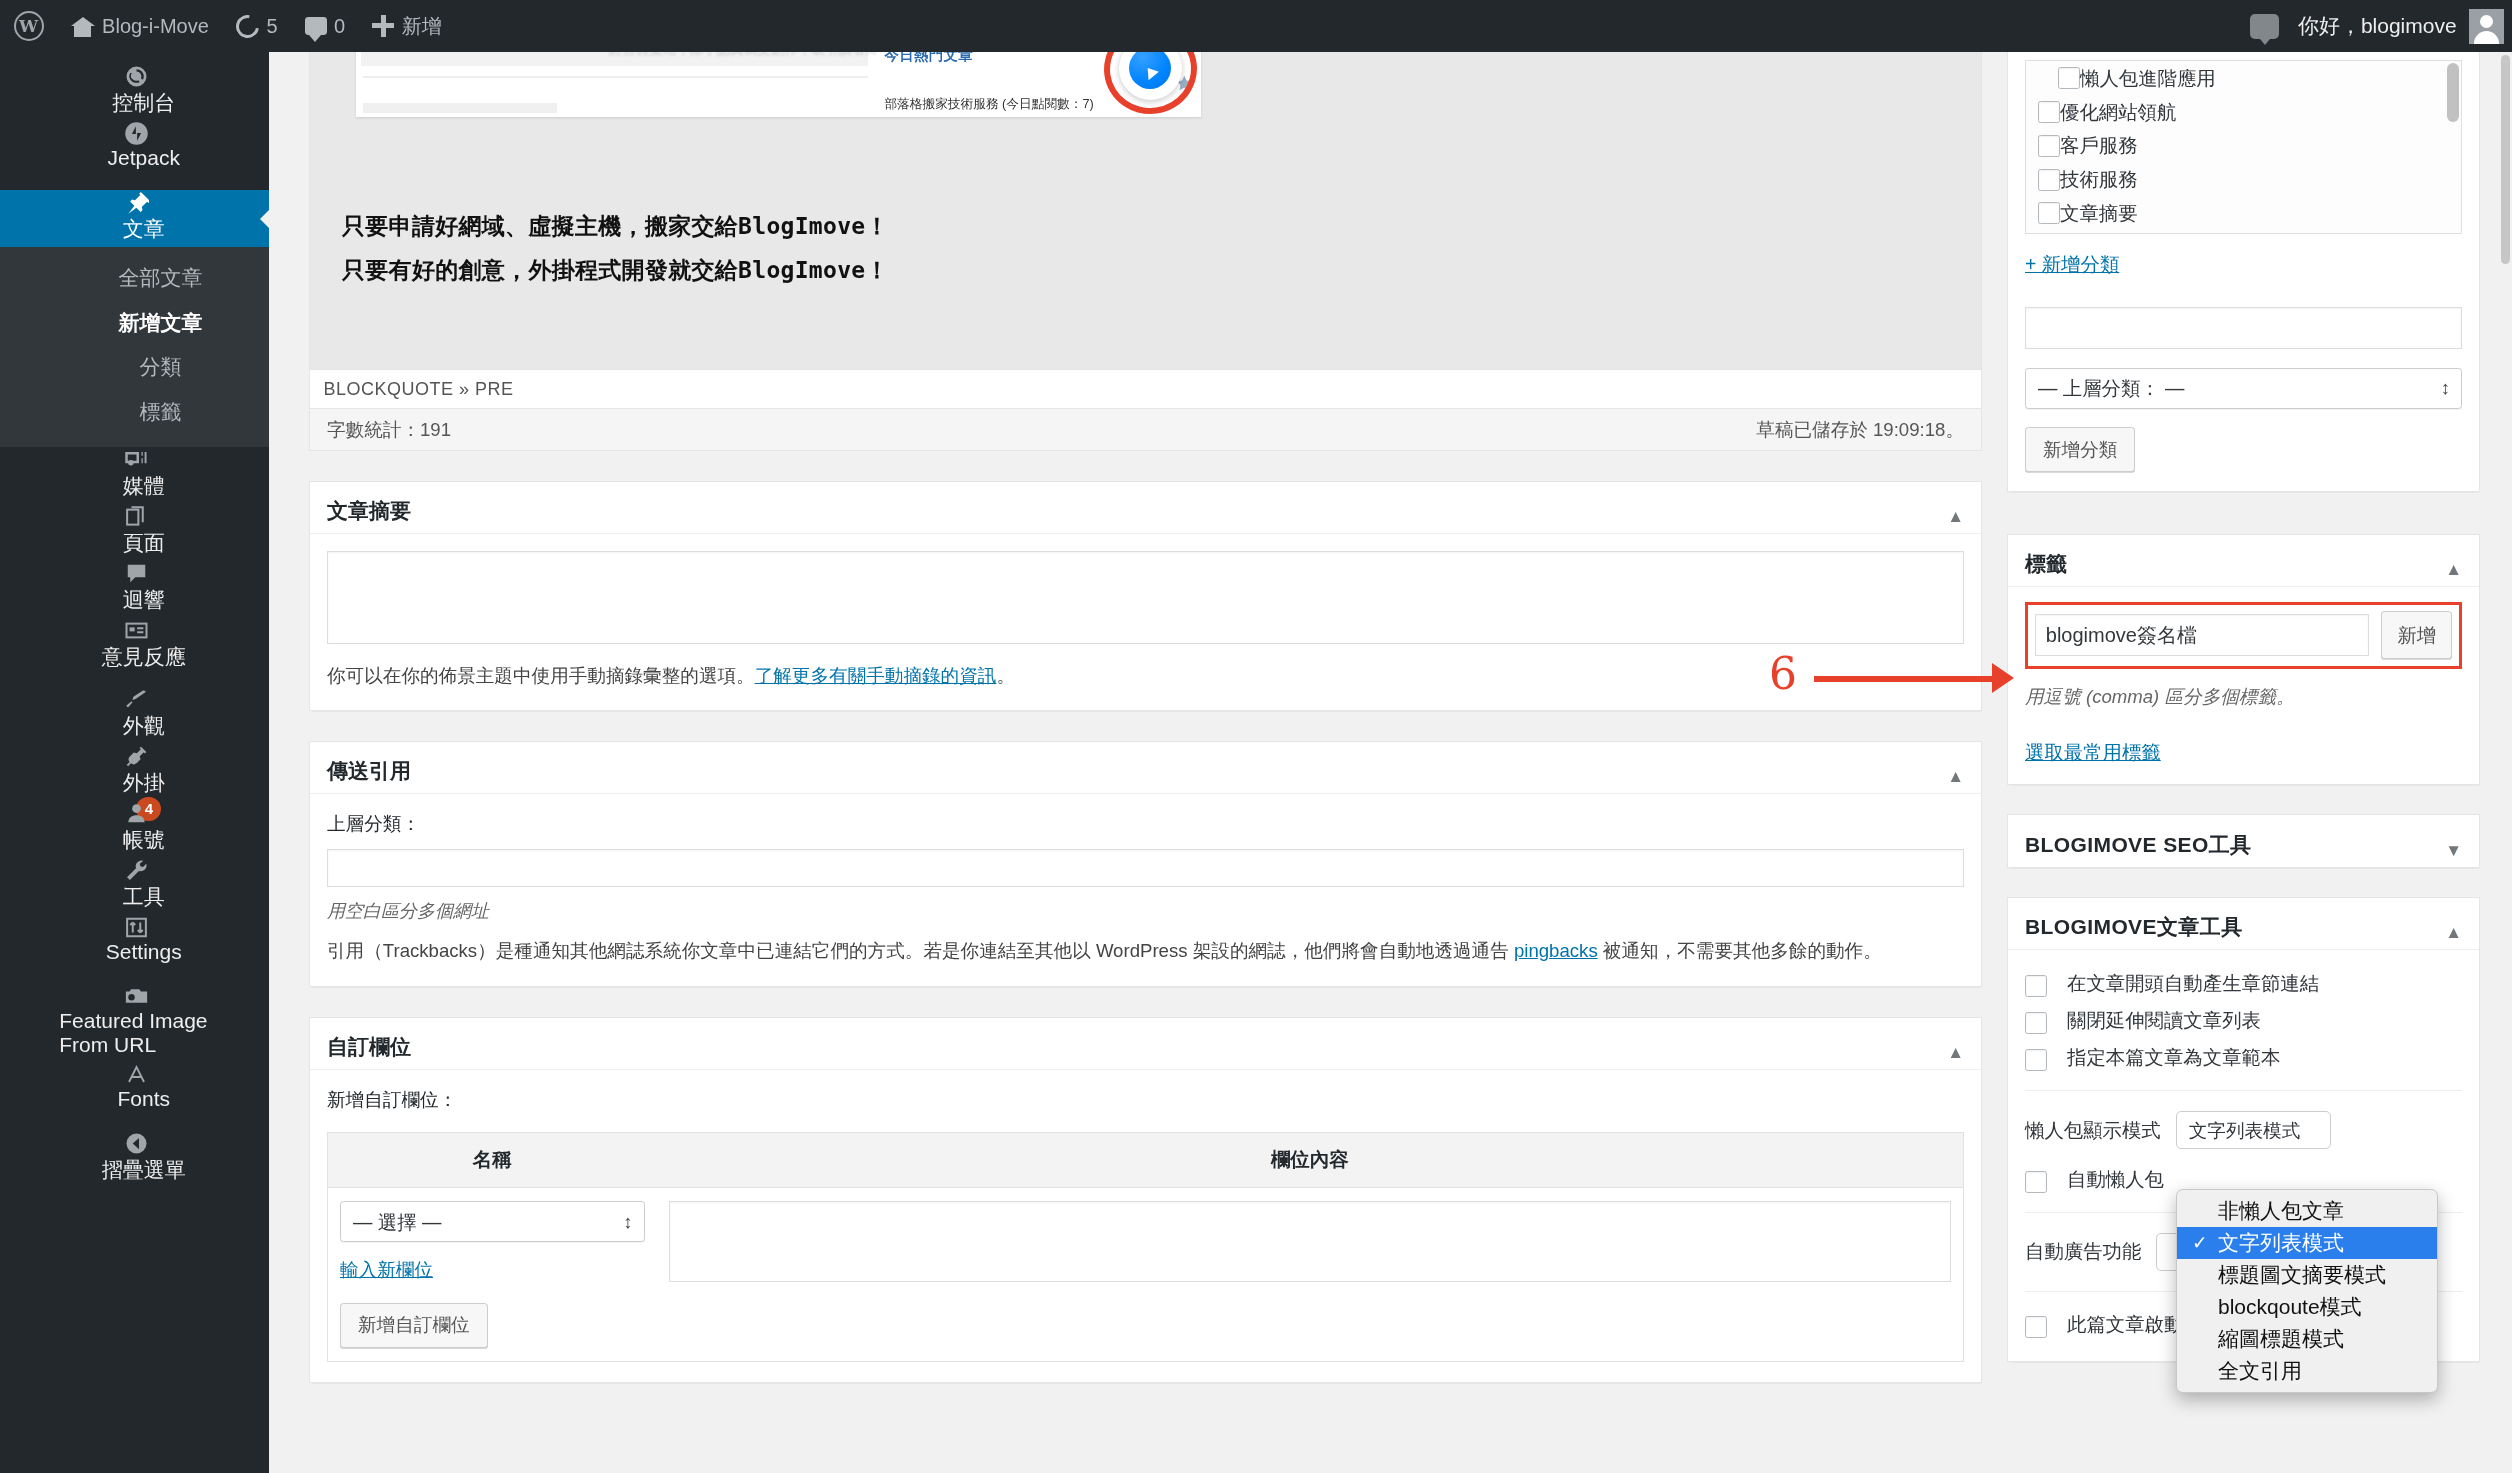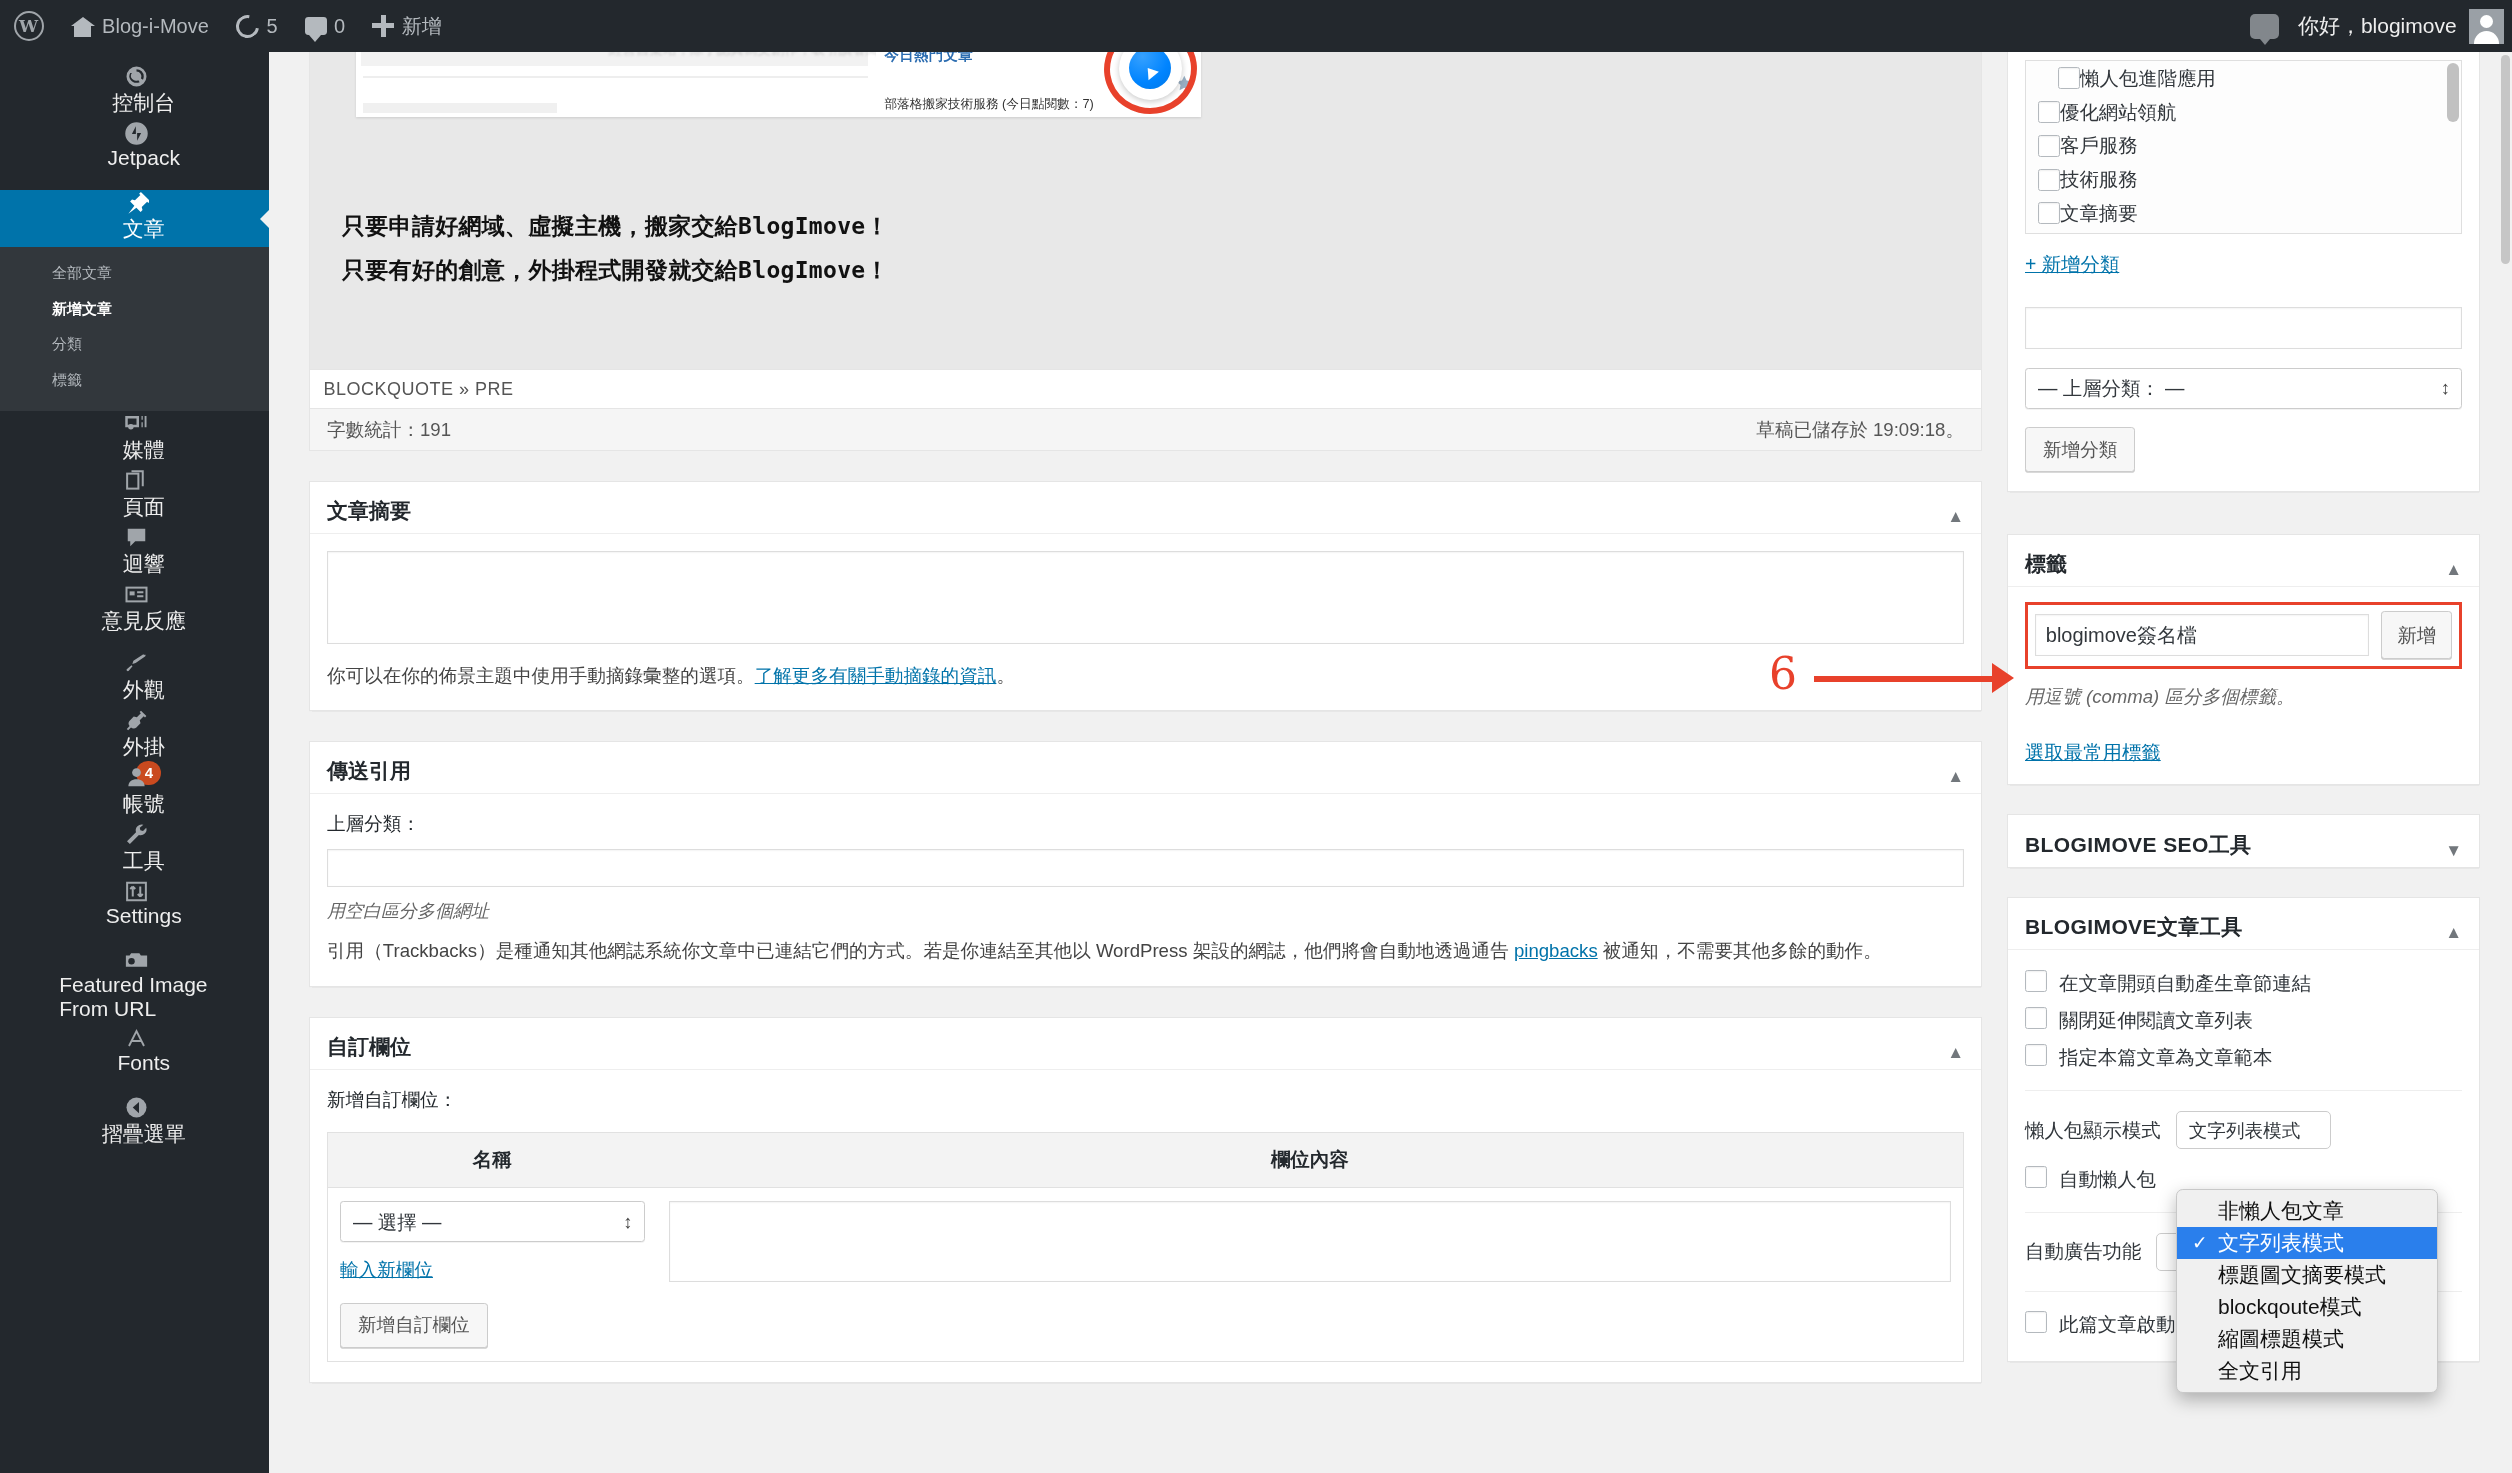--- a/index.html
+++ b/index.html
@@ -135,21 +135,21 @@
     border-top: 10px solid transparent;
     border-bottom: 10px solid transparent;
     border-right: 10px solid #f1f1f1;
   }
   .menu-item.two-line { height: 78px; line-height: 1.15; }
   .menu-item.two-line .mi-label { white-space: normal; width: 169px; }
   .menu-sep { height: 12px; }
   .submenu { background: #32373c; padding: 8.4px 0 12px 0; }
   .submenu-item {
     padding: 8.4px 0 8.4px 52px;
-    color: #b4b9be; font-size: 15px; cursor: pointer;
+    color: #b4b9be; font-size: 21px; cursor: pointer; text-align: center;
   }
   .submenu-item.cur { color: #fff; font-weight: bold; }
   .badge-count {
     background: #ca4a1f; color: #fff;
     font-size: 15px; font-weight: bold;
     border-radius: 12px; padding: 1.7px 8.4px;
     margin-left: 10px; line-height: 1.4;
   }
 
   
@@ -406,21 +406,21 @@
   .anno-head {
     position: absolute; left: 1992px; top: 663px;
     width: 0; height: 0;
     border-top: 15px solid transparent;
     border-bottom: 15px solid transparent;
     border-left: 22px solid #e8412b;
     z-index: 500;
   }
 
   .bm-check-row {
-    display: flex; align-items: flex-start; gap: 12px;
+    display: flex; align-items: flex-end; gap: 20px;
     font-size: 19.4px; color: #32373c; padding: 5px 0;
   }
   .hr-soft { border: 0; border-top: 0.8px solid #eee; margin: 13.5px 0; }
   .inline-row {
     display: flex; align-items: center; gap: 15px;
     font-size: 19.4px; color: #32373c; padding: 6.8px 0;
   }
   .mini-select {
     -webkit-appearance: none; appearance: none;
     border: 0.8px solid #ccc; border-radius: 5px;

